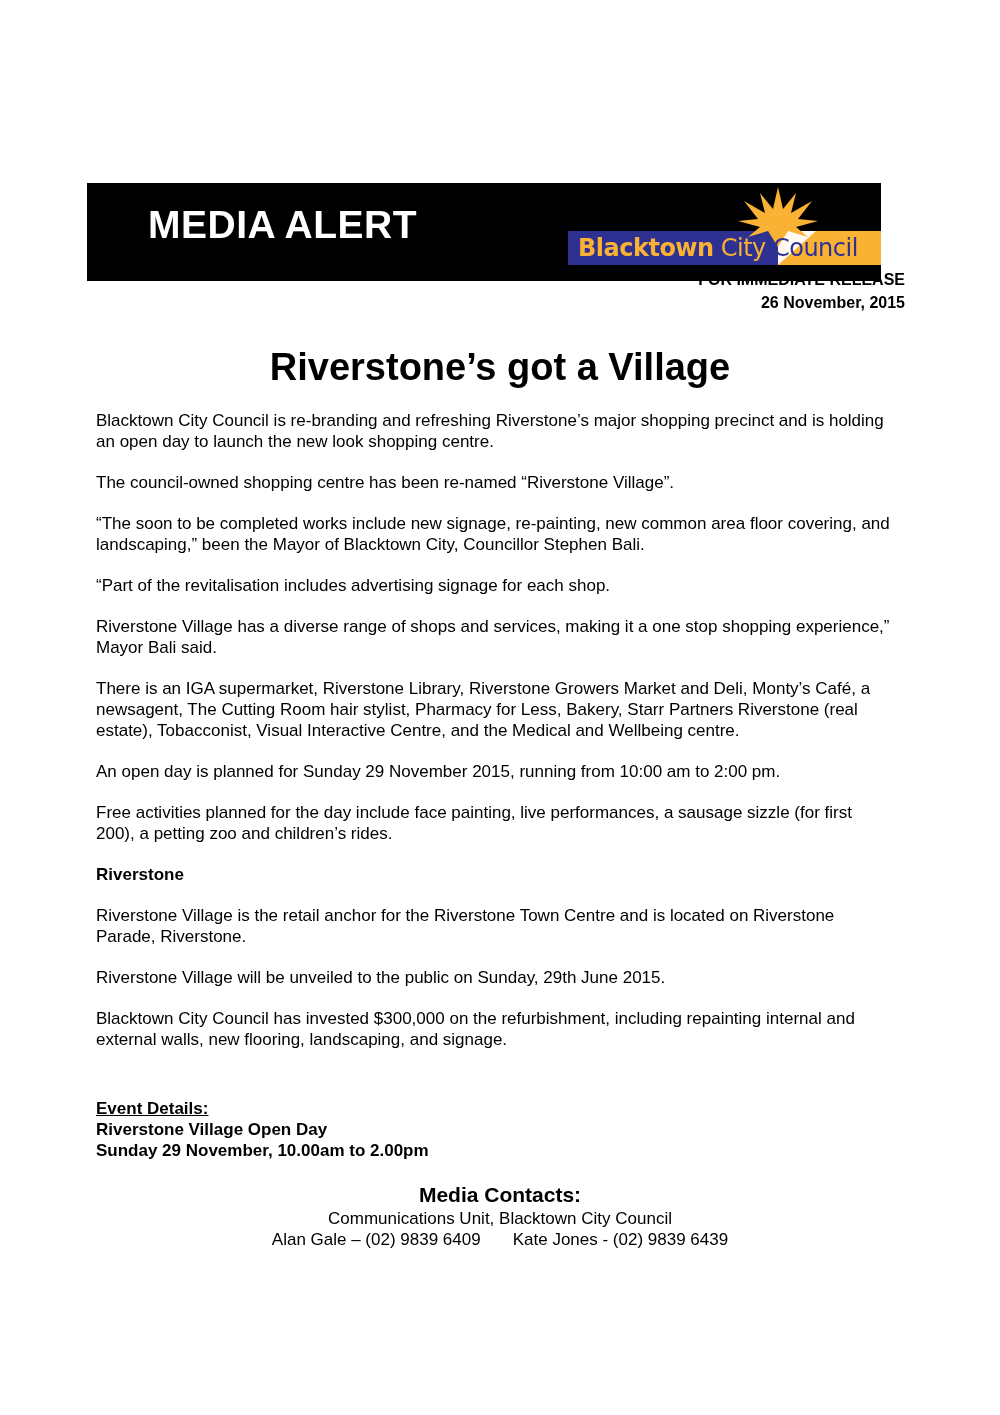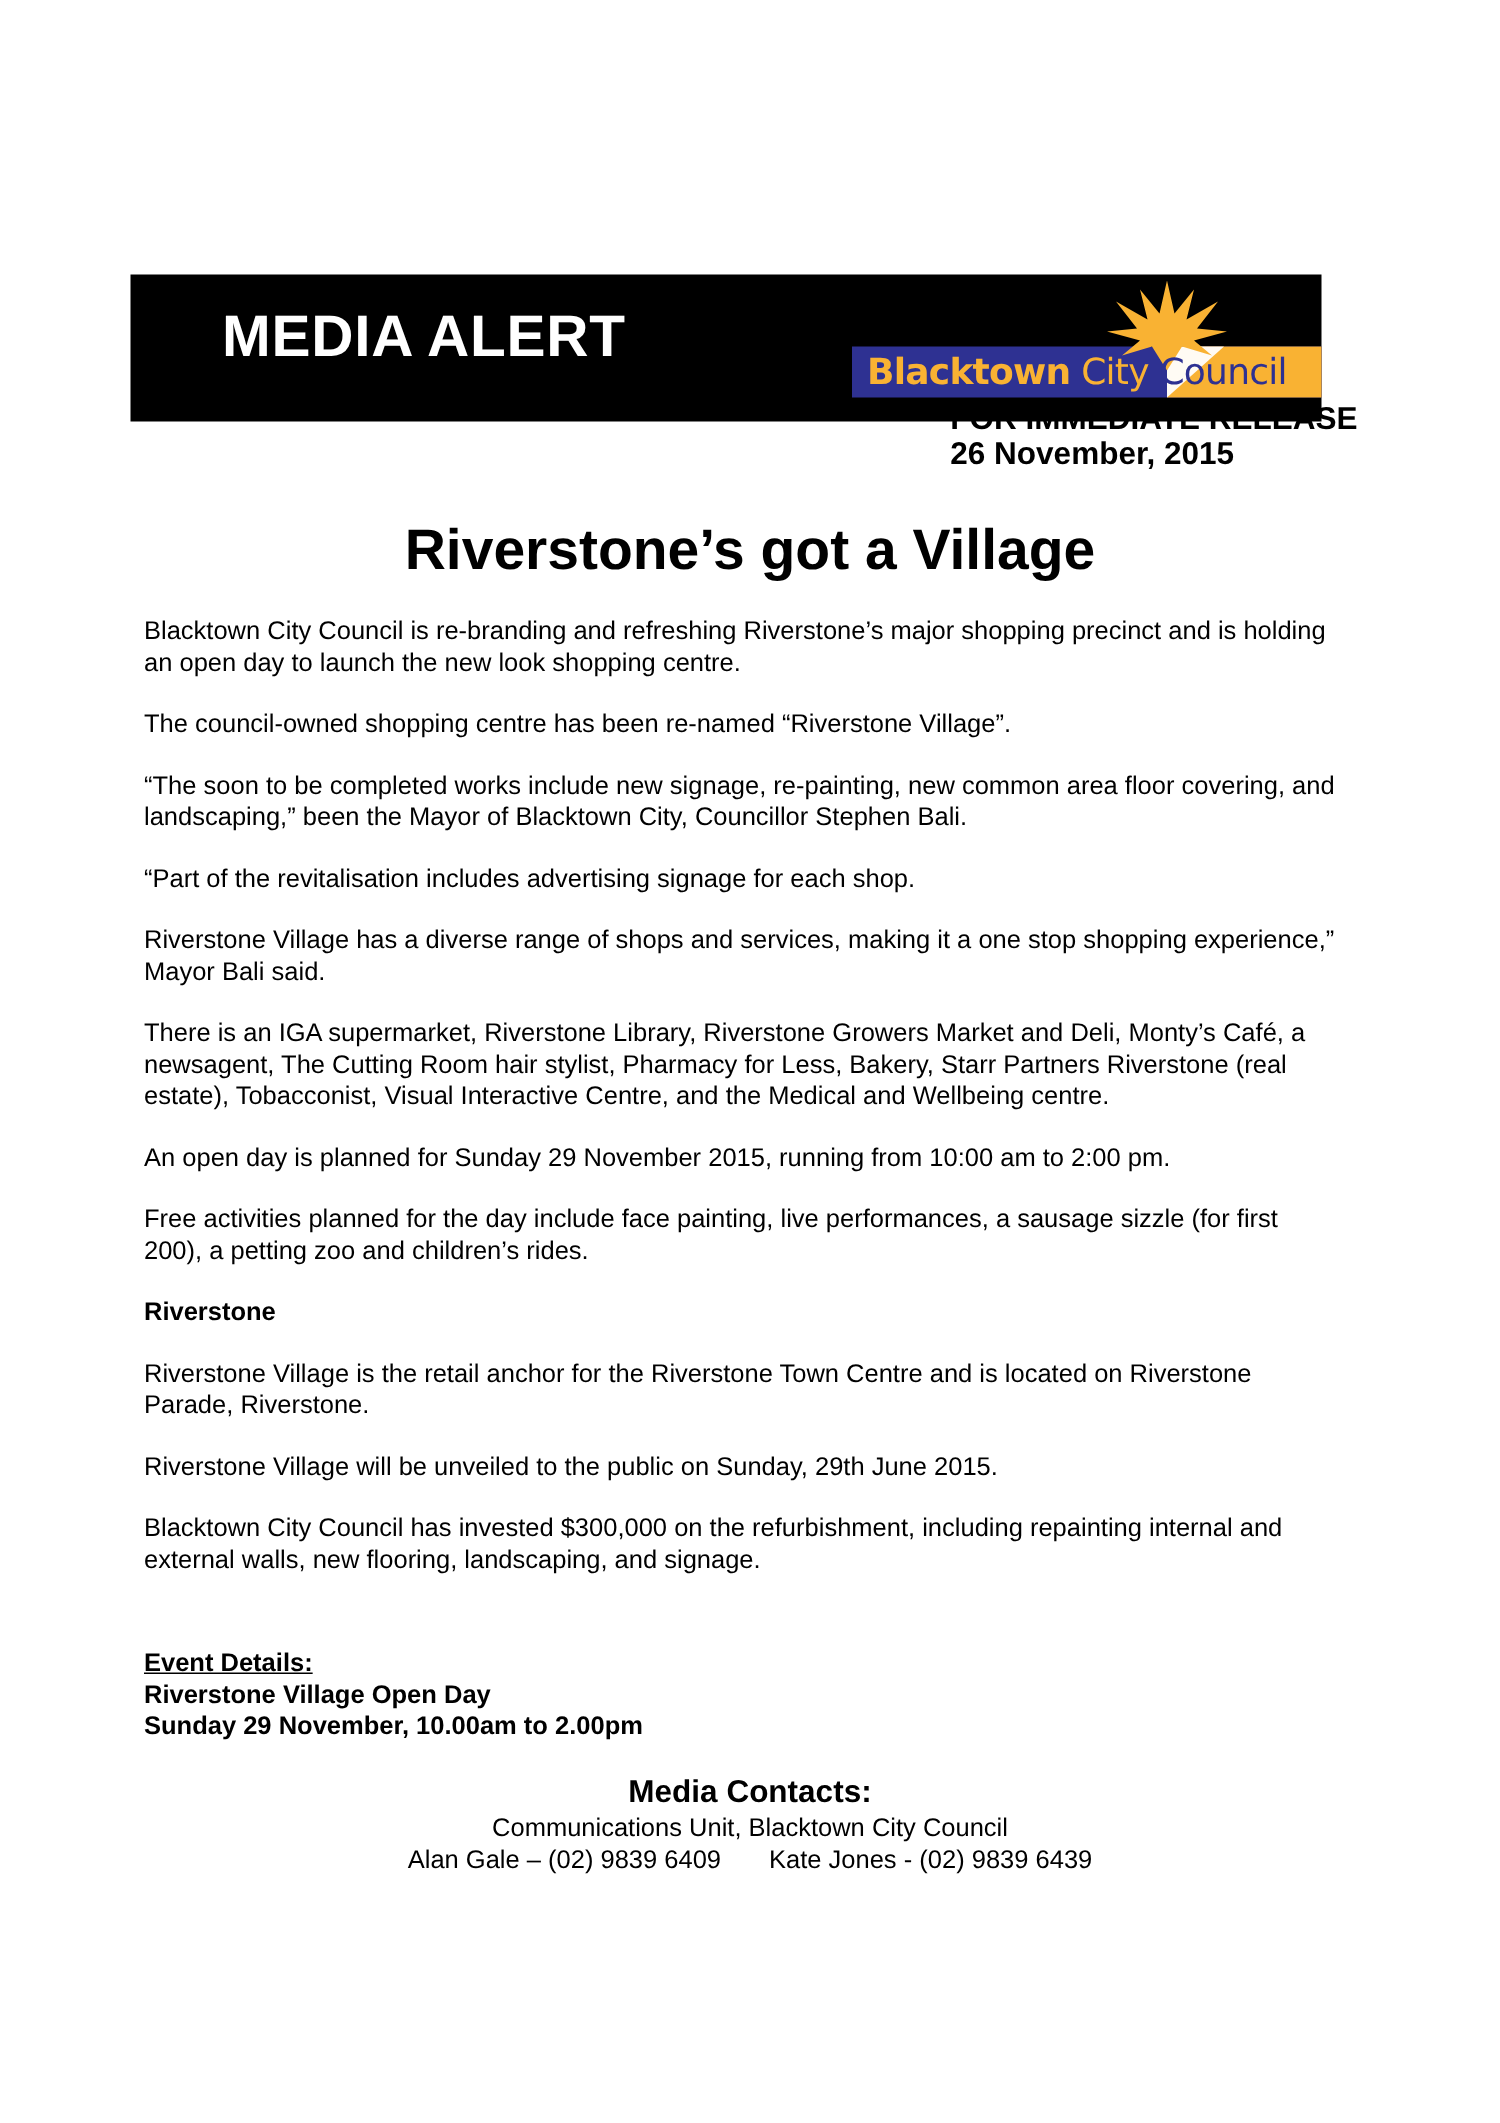--- a/index.html
+++ b/index.html
@@ -13,22 +13,22 @@
     .logo-orange { position: absolute; left: 210px; top: 48px; width: 103px; height: 34px; background: #f9b233; }
     .logo-white { position: absolute; left: 210px; top: 48px; width: 0; height: 0;
                   border-top: 34px solid #ffffff; border-right: 38px solid transparent; opacity: 0.95; }
     .logo-star { position: absolute; left: 170px; top: 4px; width: 80px; height: 60px; }
     .logo-text { position: absolute; left: 10px; top: 49px; font-size: 24px; line-height: 32px;
                  white-space: nowrap; font-family: "DejaVu Sans", sans-serif; letter-spacing: -0.5px; }
     .logo-text .b { color: #f9b233; font-weight: bold; }
     .logo-text .c { color: #f9b233; }
     .logo-text .d { color: #2e3192; }
 
-    .release { position: absolute; right: 95px; top: 268px; text-align: left; font-weight: bold;
-               font-size: 21px; line-height: 23px; }
+    .release { position: absolute; right: 95px; top: 268px; text-align: right; font-weight: bold;
+               font-size: 16px; line-height: 23px; }
     .headline { position: absolute; left: 0; width: 1000px; top: 343px; text-align: center;
                 font-weight: bold; font-size: 38px; line-height: 48px; }
     .body { position: absolute; left: 96px; top: 410px; width: 810px; font-size: 17px; line-height: 21px; }
     .body p { margin: 0 16px 20px 0; }
     .body p.bold { font-weight: bold; }
     .event { position: absolute; left: 96px; top: 1098px; font-weight: bold; font-size: 17px; line-height: 21px; }
     .event .u { text-decoration: underline; }
     .contacts { position: absolute; left: 0; width: 1000px; top: 1182px; text-align: center; }
     .contacts .title { font-weight: bold; font-size: 21px; line-height: 26px; }
     .contacts .line { font-size: 17px; line-height: 21px; }

